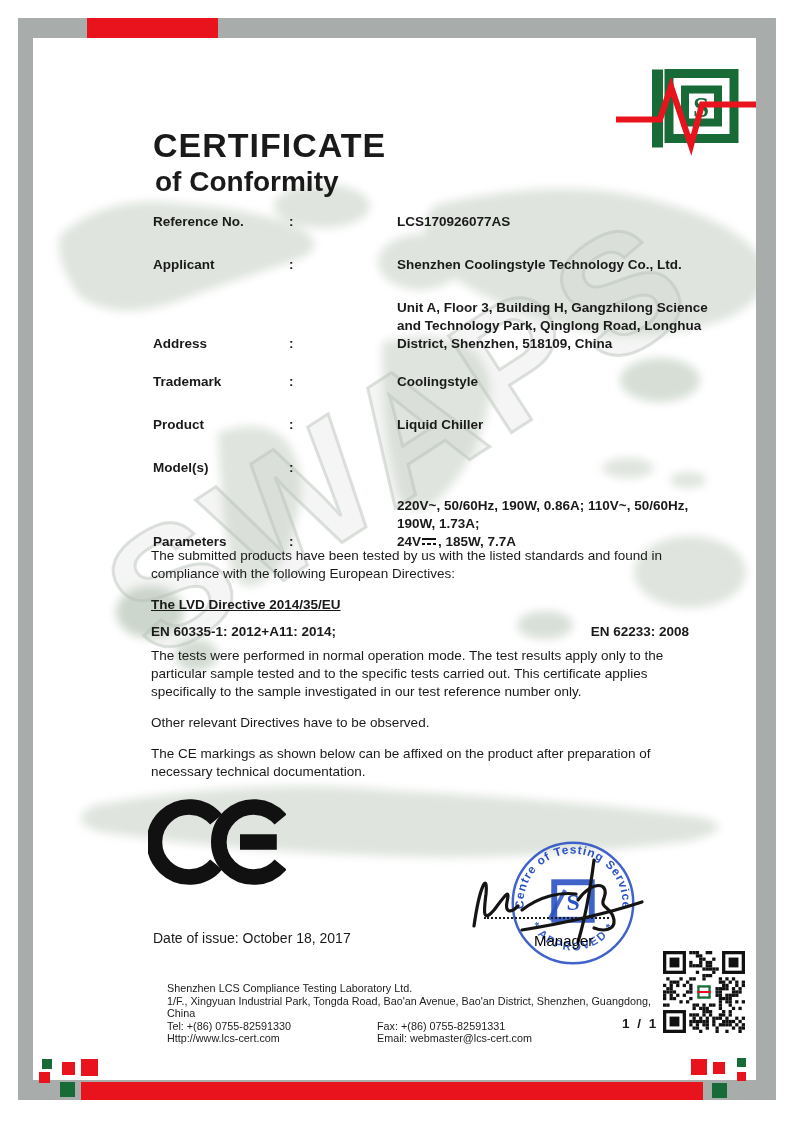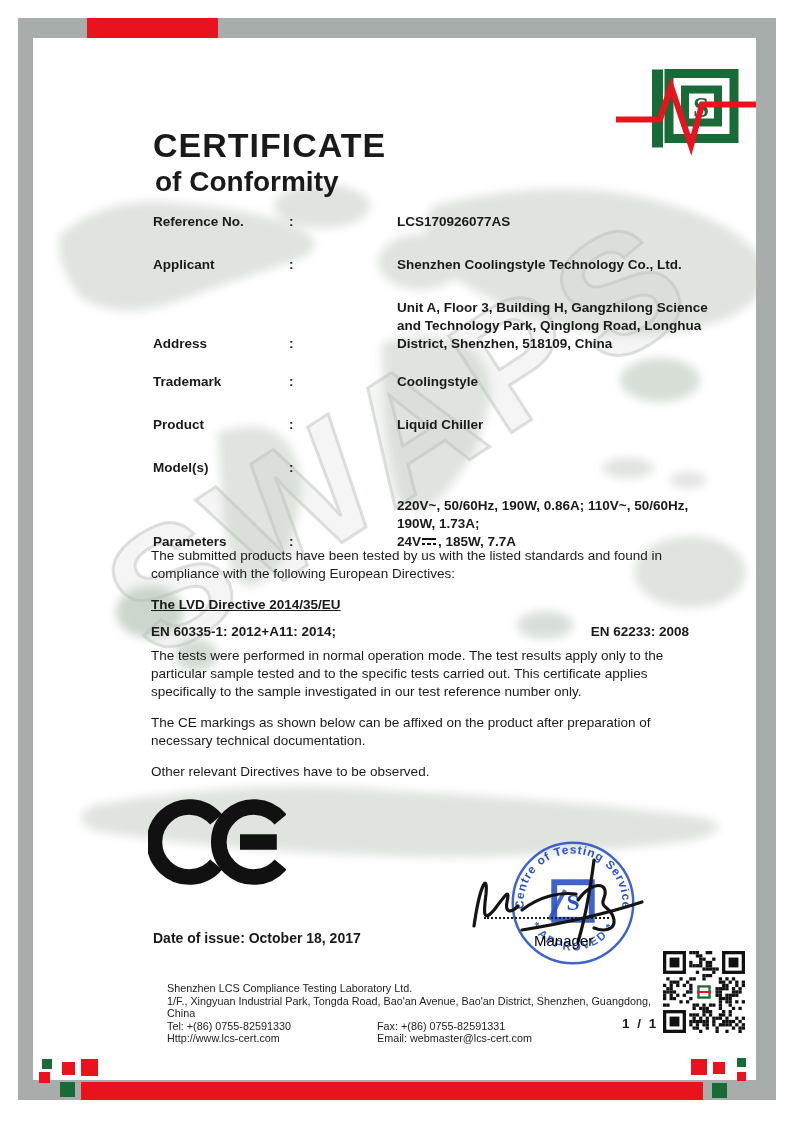--- a/index.html
+++ b/index.html
@@ -51,21 +51,21 @@
   .dc-dash{top:6px;background:repeating-linear-gradient(90deg,#111 0 3.4px,transparent 3.4px 5.4px);}
 
   
   .bodytext{position:absolute;left:135px;top:547px;width:538px;font-size:13.5px;line-height:18px;}
   .bodytext p{margin:0 0 13px 0;}
   .b{font-weight:bold;}
   .std-row{display:flex;justify-content:space-between;font-weight:bold;margin:0 0 6px 0;}
 
   
   .ce-mark{position:absolute;left:132px;top:794px;width:138px;height:96px;}
-  .date-issue{position:absolute;left:137px;top:930px;font-size:14px;font-weight:bold;}
+  .date-issue{position:absolute;left:137px;top:930px;font-size:14px;font-weight:normal;}
 
   
   .stamp{position:absolute;left:478px;top:828px;width:158px;height:150px;}
   .signature{position:absolute;left:448px;top:846px;width:205px;height:112px;}
   .dotline{position:absolute;left:468px;top:917px;width:125px;border-bottom:2.5px dotted #1c1c1c;}
   .manager{position:absolute;left:518px;top:932px;font-size:15px;color:#000000;}
 
   
   .footer{position:absolute;left:151px;top:982px;width:500px;font-size:10.8px;line-height:12.5px;color:#222;}
   .footer .cols{display:flex;gap:45px;}
@@ -184,22 +184,22 @@
     </div>
 
     <div class="bodytext">
       <p>The submitted products have been tested by us with the listed standards and found in compliance with the following European Directives:</p>
       <p class="b" style="margin-bottom:9px;text-decoration:underline;">The LVD Directive 2014/35/EU</p>
       <div class="std-row">
         <span>EN 60335-1: 2012+A11: 2014;</span>
         <span>EN 62233: 2008</span>
       </div>
       <p>The tests were performed in normal operation mode. The test results apply only to the particular sample tested and to the specific tests carried out. This certificate applies specifically to the sample investigated in our test reference number only.</p>
+      <p>Other relevant Directives have to be observed.</p>
       <p>The CE markings as shown below can be affixed on the product after preparation of necessary technical documentation.</p>
-      <p>Other relevant Directives have to be observed.</p>
     </div>
 
     <svg class="ce-mark" viewBox="0 0 150 100">
       <path d="M74.1,25.6 A38,38 0 1,0 74.1,74.4" fill="none" stroke="#111" stroke-width="17"></path>
       <path d="M144.1,25.6 A38,38 0 1,0 144.1,74.4" fill="none" stroke="#111" stroke-width="17"></path>
       <line x1="100" y1="50" x2="140" y2="50" stroke="#111" stroke-width="17"></line>
     </svg>
 
     <div class="date-issue">Date of issue: October 18, 2017</div>
 

